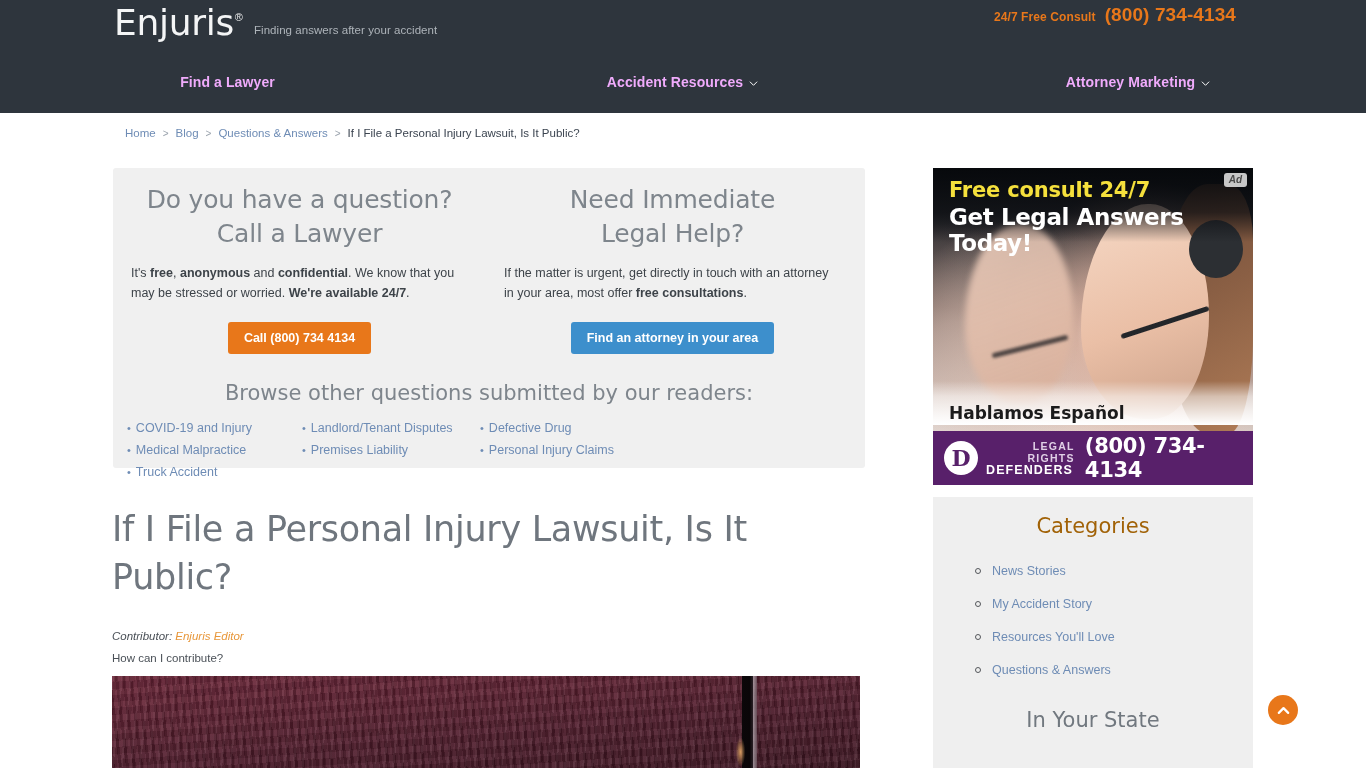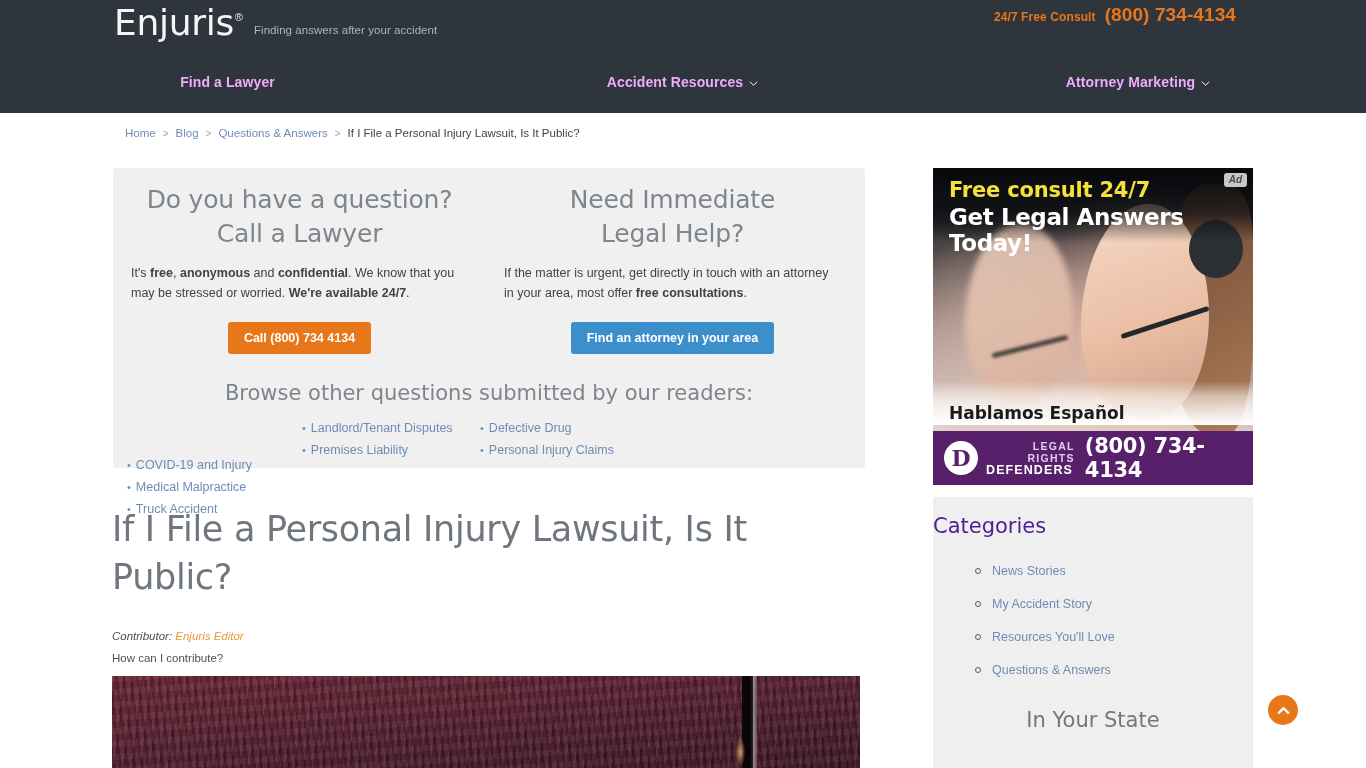--- a/index.html
+++ b/index.html
@@ -110,21 +110,21 @@
 
   .browse-h {
     text-align: center; color: #7e858c;
     font-size: 21px; font-weight: 400; margin-top: 27px;
     font-family: "DejaVu Sans", sans-serif;
   }
   .qlinks {
     display: flex; margin-top: 16px; padding-left: 14px;
   }
   .qcol { display: flex; flex-direction: column; gap: 8px; }
-  .qcol:nth-child(1) { width: 175px; margin-top: 37px; }
+  .qcol:nth-child(1) { width: 175px; }
   .qcol:nth-child(2) { width: 178px; }
   .qcol:nth-child(3) { width: 176px; }
   .qcol:nth-child(4) { width: 180px; }
   .qlink {
     font-size: 12.5px; color: #6e8cb5; cursor: pointer;
     white-space: nowrap;
   }
   .qlink::before { content: "\2022"; color: #6e8cb5; margin-right: 5px; font-size: 11px; }
 
   
@@ -274,22 +274,22 @@
     letter-spacing: -0.3px;
     font-family: "DejaVu Sans", sans-serif;
   }
 
   .cat-card {
     position: absolute; left: 933px; top: 497px;
     width: 320px; height: 271px;
     background: #efefef;
   }
   .cat-title {
-    padding-top: 17px;
-    font-size: 21px; font-weight: 400; color: #4c1d95;
+    text-align: center; padding-top: 17px;
+    font-size: 21px; font-weight: 400; color: #a16207;
     font-family: "DejaVu Sans", sans-serif;
   }
   .cat-list { margin-top: 16px; padding-left: 42px; }
   .cat-item {
     display: flex; align-items: center; gap: 11px;
     height: 33px;
   }
   .cat-bullet {
     width: 6px; height: 6px; border-radius: 50%;
     border: 1.2px solid #55585c; flex: none;

